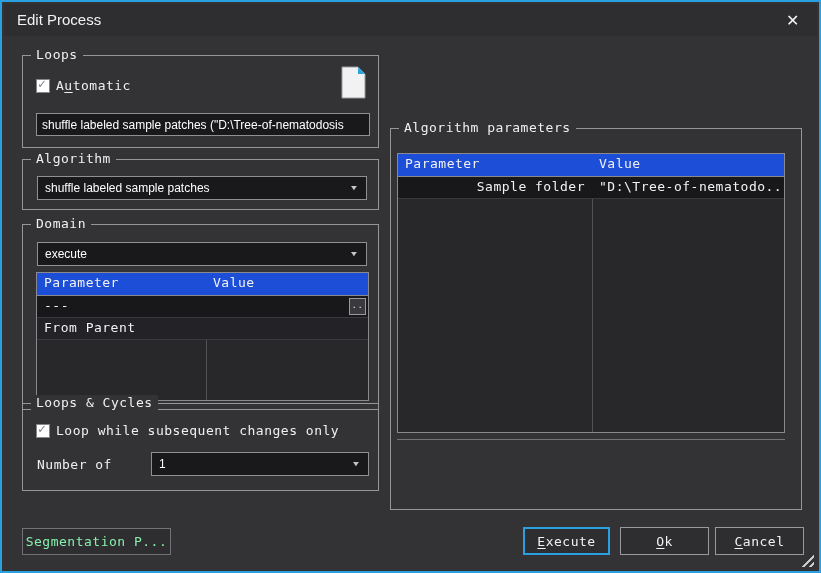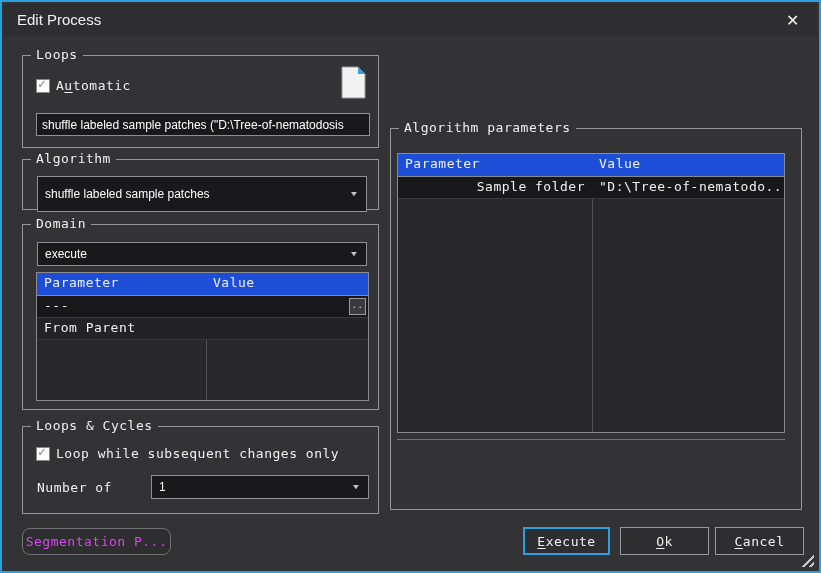--- a/index.html
+++ b/index.html
@@ -37,21 +37,21 @@
   .tcell { font-size:13px; color:#f2f2f2; padding:2px 7px; overflow:hidden; white-space:nowrap; flex-shrink:0; }
   .desc-text { position:absolute; font-size:13px; line-height:15.5px; color:#eeeeee;
            white-space:pre-line; overflow:hidden; letter-spacing:0.3px; }
   .help-icon { position:absolute; width:25px; height:25px; border-radius:50%; background:#1a97d8;
            color:#122b3a; font-family:"Liberation Sans",sans-serif; font-weight:bold; font-size:16px;
            text-align:center; line-height:25px; letter-spacing:0; cursor:pointer; }
   .btn { position:absolute; background:#2e2e31; border:1px solid #9a9a9e; color:#f2f2f2;
            font-family:"DejaVu Sans Mono",monospace; font-size:13px; letter-spacing:0.5px;
            text-align:center; cursor:pointer; }
   .btn-default { border:2px solid #2aa0e0; }
-  .btn-disabled { color:#d946ef; border-color:#727276; cursor:default;border-radius:8px; }
+  .btn-disabled { color:#86efac; border-color:#727276; cursor:default; }
   .mini-btn { position:absolute; right:2px; top:2px; width:17px; height:17px; background:#3a3a3e;
            border:1px solid #9a9a9e; color:#dfe8ee; font-size:9px; text-align:center; line-height:13px; cursor:pointer; }
   .hline { position:absolute; height:1px; background:#737378; }
   .grip { position:absolute; right:5px; bottom:4px; width:16px; height:15px;
            background:repeating-linear-gradient(135deg, transparent 0 3px, #c9c9cd 3px 5px);
            clip-path:polygon(100% 0, 100% 100%, 0 100%); cursor:nwse-resize; }
   .doc-icon { position:absolute; }
 </style>
 </head>
 <body>
@@ -71,21 +71,21 @@
     <span class="mono-label" style="left:33px; top:22px;"><span>A</span><span class="accel">u</span><span>tomatic</span></span>
     <svg class="doc-icon" style="left:317px; top:10px;" width="27" height="33" viewBox="0 0 27 33">
       <path d="M2 1 h16 l7 7 v24 h-23 z" fill="#f2f2f2" stroke="#9a9a9e" stroke-width="1"></path>
       <path d="M18 1 l7 7 h-7 z" fill="#2ba3df"></path>
     </svg>
     <input class="text-input" style="left: 13px; top: 57px; width: 334px; height: 23px;" value="shuffle labeled sample patches (&quot;D:\Tree-of-nematodosis">
   </div>
 
   <div class="group" style="left:20px; top:157px; width:357px; height:51px;">
     <span class="group-label">Algorithm</span>
-    <div class="combo" style="left:14px; top:16px; width:330px; height:36px;">
+    <div class="combo" style="left:14px; top:16px; width:330px; height:24px;">
       <span class="combo-value">shuffle labeled sample patches</span>
       <span class="combo-arrow">▼</span>
     </div>
   </div>
 
   <div class="group" style="left:20px; top:222px; width:357px; height:186px;">
     <span class="group-label">Domain</span>
     <div class="combo" style="left:14px; top:17px; width:330px; height:24px;">
       <span class="combo-value">execute</span>
       <span class="combo-arrow">▼</span>
@@ -99,21 +99,21 @@
       <div class="trow row-selected" style="top:23px; height:22px;">
         <span class="tcell" style="width:140px;">---</span>
         <span class="mini-btn">..</span>
       </div>
       <div class="trow row-normal" style="top:45px; height:22px;">
         <span class="tcell" style="width:164px;">From Parent</span>
       </div>
     </div>
   </div>
 
-  <div class="group" style="left:20px; top:424px; width:357px; height:88px;">
+  <div class="group" style="left:20px; top:401px; width:357px; height:88px;">
     <span class="group-label">Loops &amp; Cycles</span>
     <span class="checkbox" style="left:13px; top:20px;">
       <span class="check-glyph">✓</span>
     </span>
     <span class="mono-label" style="left:33px; top:19px;">Loop while subsequent changes only</span>
     <span class="mono-label" style="left:14px; top:53px;">Number of</span>
     <div class="combo" style="left:128px; top:48px; width:218px; height:24px;">
       <span class="combo-value">1</span>
       <span class="combo-arrow">▼</span>
     </div>

